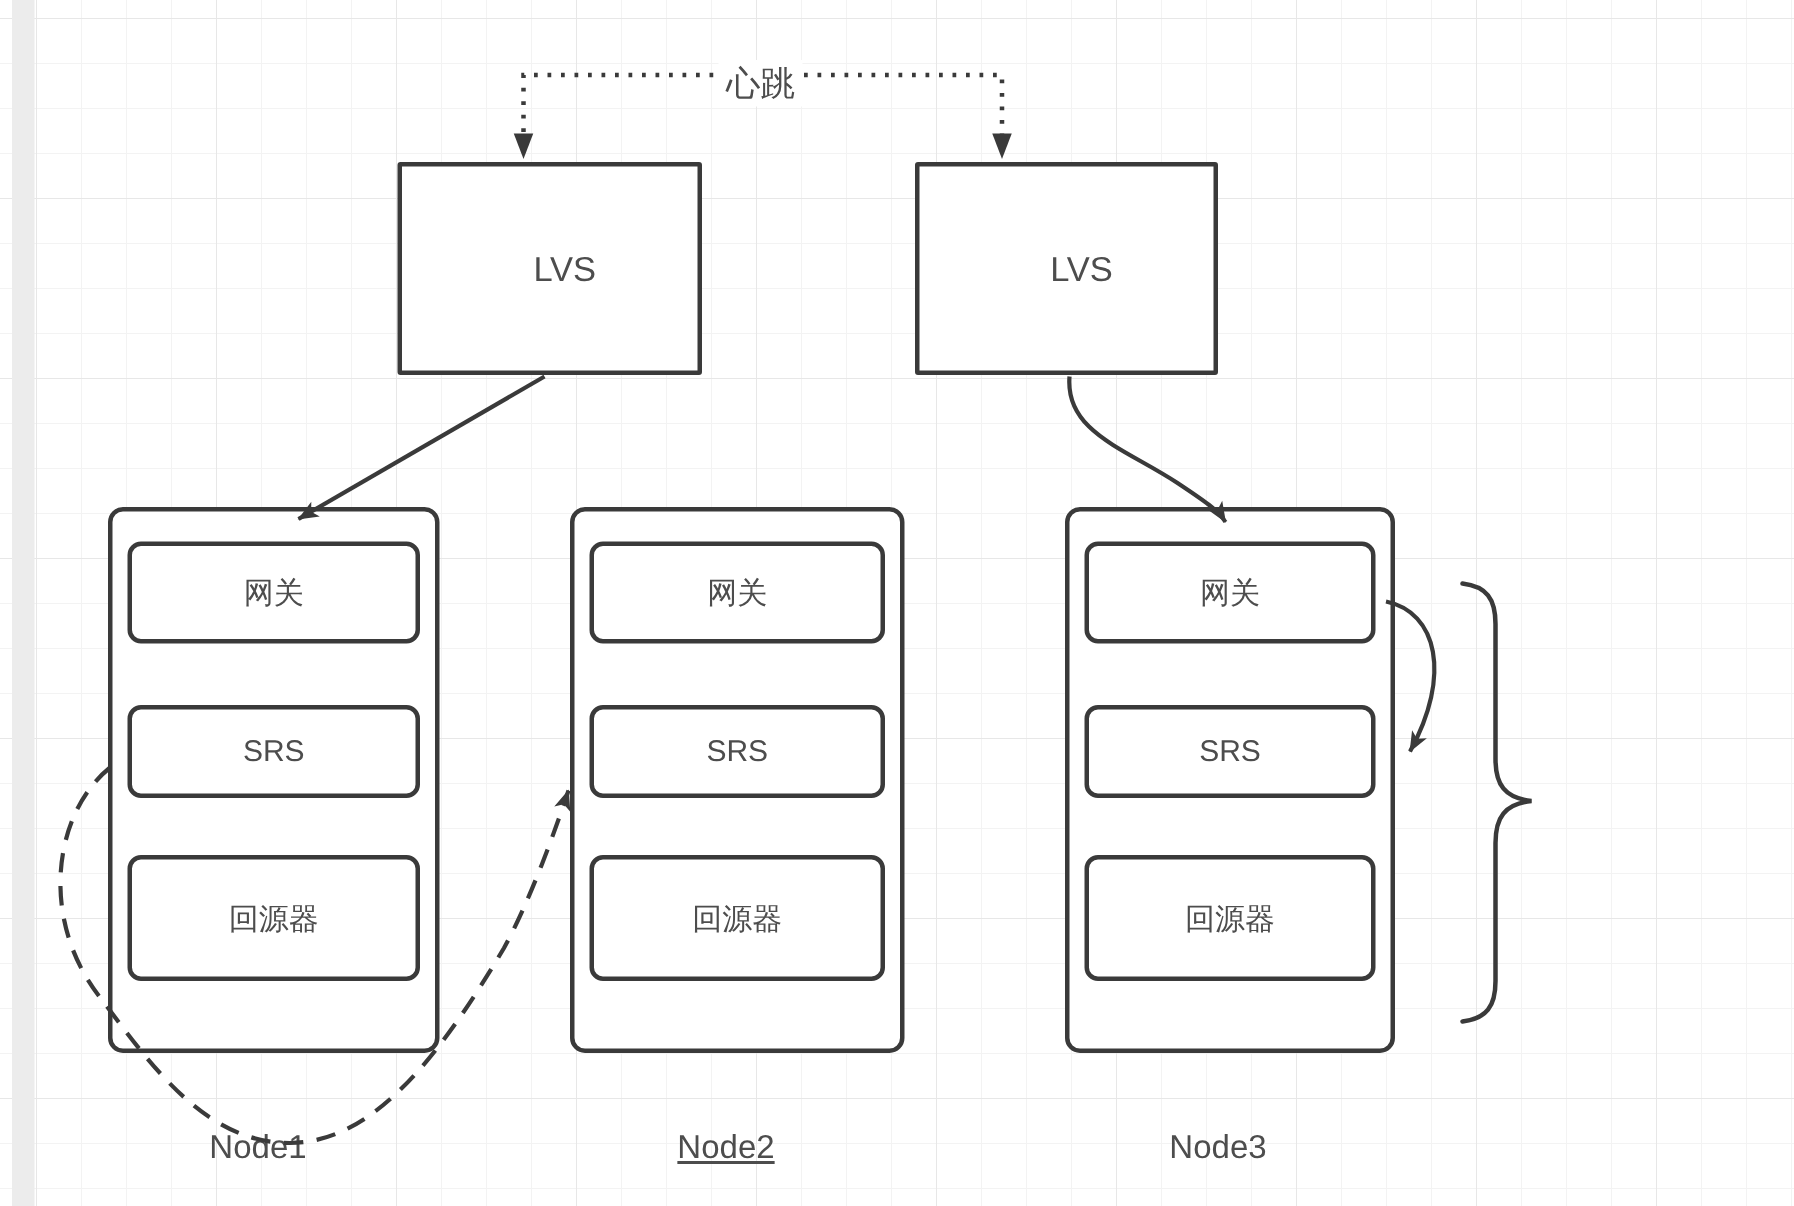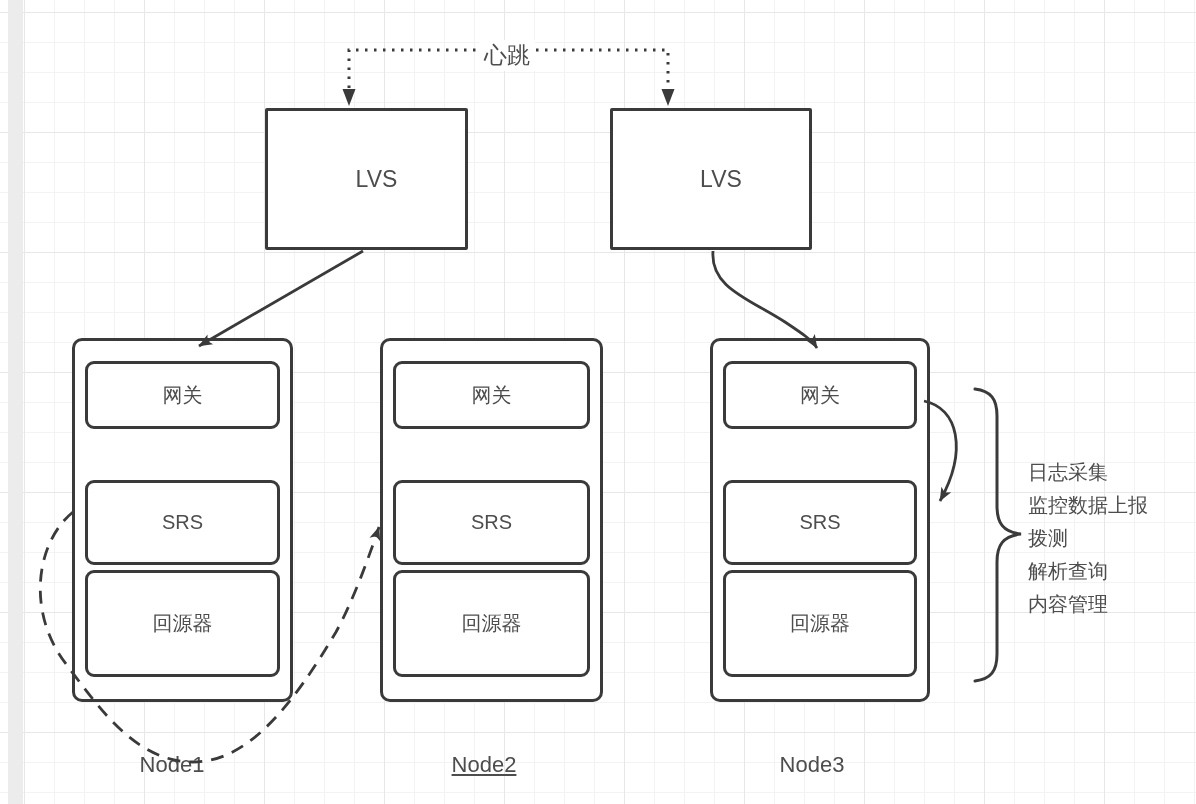--- a/index.html
+++ b/index.html
@@ -57,22 +57,22 @@
     background: #ffffff;
     border: 3px solid #3a3a3a;
     border-radius: 9px;
     display: flex;
     align-items: center;
     justify-content: center;
     font-size: 20px;
     color: #4d4d4d;
   }
   .i-gw     { top: 20px;  height: 68px; }
-  .i-srs    { top: 139px; height: 85px; }
-  .i-origin { top: 229px; height: 107px; }
+  .i-srs    { top: 129px; height: 62px; }
+  .i-origin { top: 229px; height: 84px; }
 
   .node-label {
     position: absolute;
     top: 752px;
     width: 120px;
     text-align: center;
     font-size: 22px;
     color: #4d4d4d;
     z-index: 1;
   }
@@ -177,21 +177,14 @@
 
     <path d="M924,401 C958,408 968,450 940,501" fill="none" stroke="#3a3a3a" stroke-width="2.8" marker-end="url(#arrow)"></path>
 
     <path d="M73,512 C36,542 26,612 66,664 C98,706 135,762 193,762 C248,762 292,706 336,632 C352,603 368,560 379,527" fill="none" stroke="#3a3a3a" stroke-width="2.8" stroke-dasharray="13 9" marker-end="url(#arrow)"></path>
 
     <path d="M975,389 C991,391 997,399 997,416 L997,506 C997,523 1003,532 1021,534 C1003,536 997,545 997,562 L997,654 C997,671 991,679 975,681" fill="none" stroke="#3a3a3a" stroke-width="3" stroke-linecap="round"></path>
   </svg>
 
   <div class="heartbeat-label">心跳</div>
 
-  <div class="side-note">
-    <div>日志采集</div>
-    <div>监控数据上报</div>
-    <div>拨测</div>
-    <div>解析查询</div>
-    <div>内容管理</div>
-  </div>
 
 </div>
 
 </body></html>

